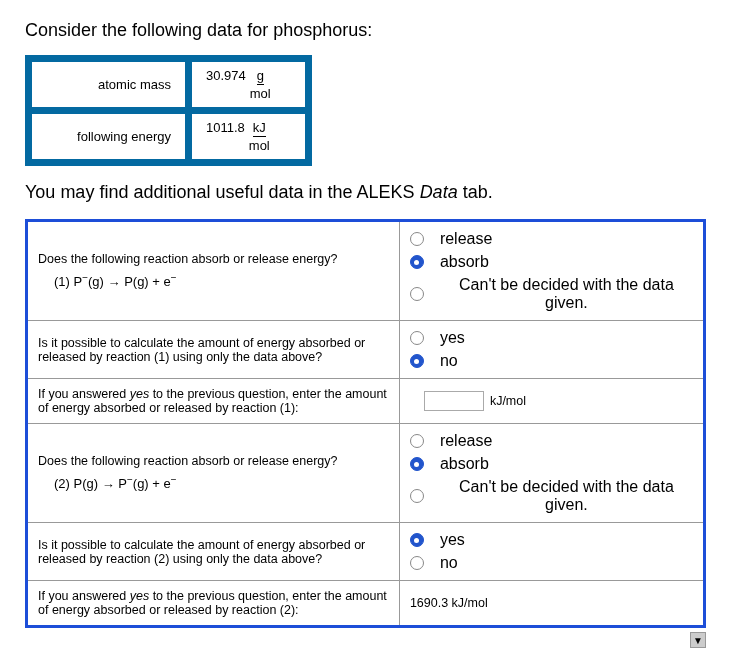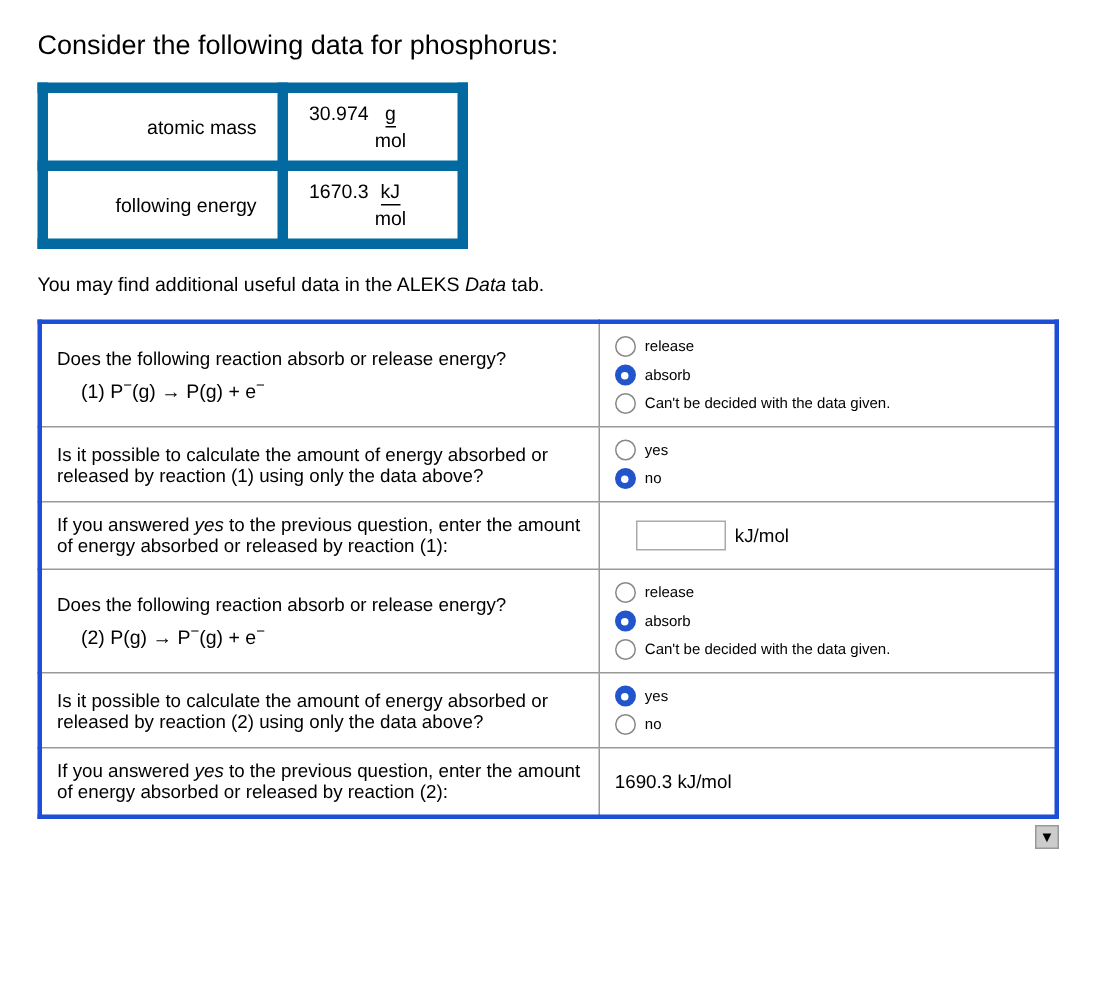--- a/index.html
+++ b/index.html
@@ -57,21 +57,21 @@
     }
 
     .value-with-unit {
       display: flex;
       align-items: flex-start;
       gap: 4px;
     }
 
     .note-text {
       margin-bottom: 16px;
-      font-size: 13px;
+      font-size: 18px;
     }
     .note-text em {
       font-style: italic;
     }
 
     
     .question-table {
       border-collapse: collapse;
       width: 100%;
       border: 3px solid #1d4ed8;
@@ -99,22 +99,22 @@
     }
 
     .radio-group {
       display: flex;
       flex-direction: column;
       gap: 5px;
     }
     .radio-item {
       display: flex;
       align-items: center;
-      gap: 6px;
-      font-size: 10px;
+      gap: 16px;
+      font-size: 16px;
       text-align: center;
     }
 
     
     .radio-circle {
       width: 14px;
       height: 14px;
       border-radius: 50%;
       border: 1px solid #666;
       display: inline-flex;
@@ -194,21 +194,21 @@
         </div>
       </td>
     </tr>
 
 
 
     <tr>
       <td>following energy</td>
       <td>
         <div class="value-with-unit">
-          <span>1670.3</span>
+          <span>1011.8</span>
           <div class="fraction">
             <span class="numerator">kJ</span>
             <span class="denominator">mol</span>
           </div>
         </div>
       </td>
     </tr>
 
   </tbody>
 </table>

